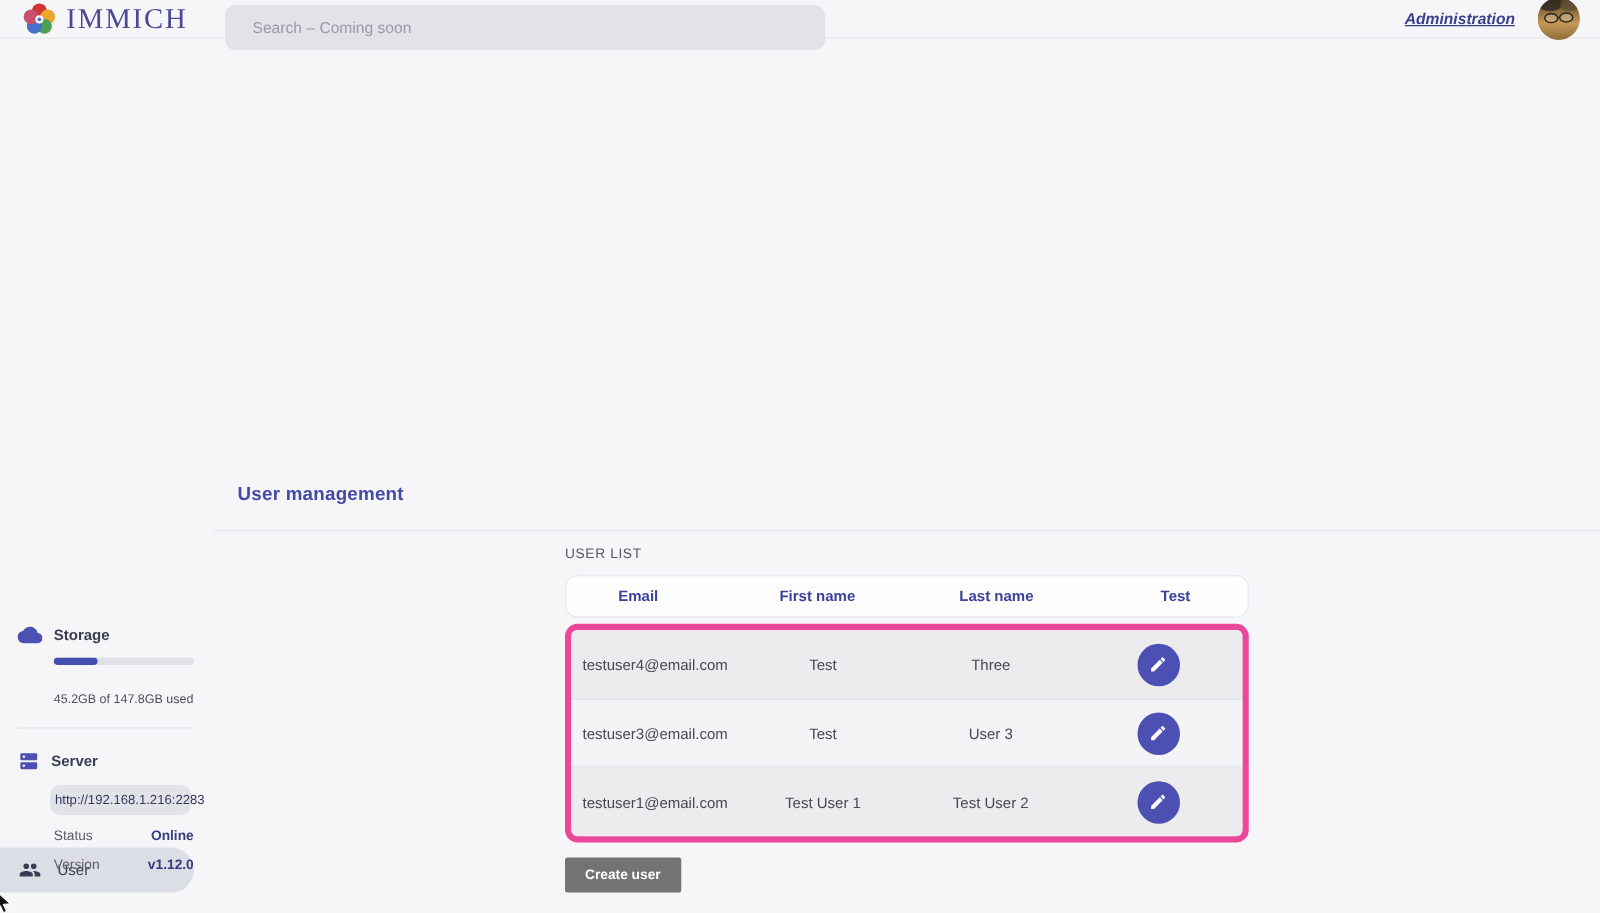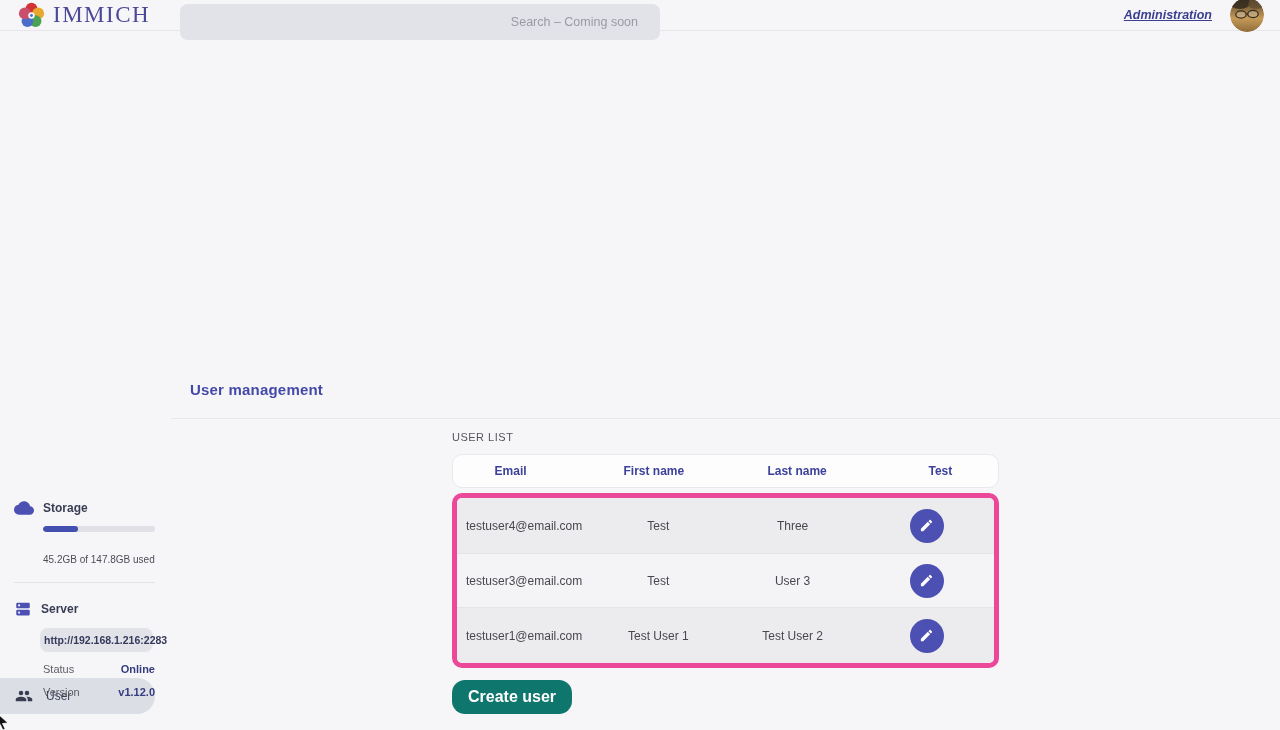--- a/index.html
+++ b/index.html
@@ -43,21 +43,20 @@
     width: 480px;
     height: 36px;
     background: #e2e3e8;
     border: none;
     border-radius: 8px;
     padding: 0 22px;
     font-size: 12.5px;
     font-family: "Liberation Sans", sans-serif;
     color: #55555f;
     outline: none;
-    text-align: right;
   }
   .search-bar::placeholder { color: #999aa4; }
   .nav-right {
     margin-left: auto;
     display: flex;
     align-items: center;
     gap: 18px;
     margin-right: 16px;
     font-style: italic;
   }
@@ -146,21 +145,21 @@
     margin: 17px 0 17px 0;
   }
   .server-chip {
     margin: 10px 0 0 26px;
     width: 113px;
     background: #e2e3e8;
     border-radius: 8px;
     padding: 6px 4px;
     text-align: center;
     font-size: 10.5px;
-    font-weight: 700;
+    font-weight: 400;
     color: #35395c;
   }
   .kv-row {
     display: flex;
     justify-content: space-between;
     margin: 11px 0 0 29px;
   }
   .kv-label { color: #5c5c66; font-size: 11px; }
   .kv-value { color: #353c7e; font-size: 11px; font-weight: 700; }
 
@@ -223,26 +222,26 @@
     border-radius: 50%;
     background: #4b50b2;
     border: none;
     display: flex;
     align-items: center;
     justify-content: center;
     cursor: pointer;
   }
   .create-btn {
     margin-top: 12px;
-    background: #0f766e;
+    background: #737373;
     color: #ffffff;
     border: none;
-    border-radius: 13px;
+    border-radius: 2px;
     padding: 8px 16px;
-    font-size: 16px;
+    font-size: 11px;
     font-weight: 700;
     font-family: "Liberation Sans", sans-serif;
     cursor: pointer;
   }
   .cursor-arrow {
     position: absolute;
     left: -5px;
     top: 712px;
     pointer-events: none;
   }

